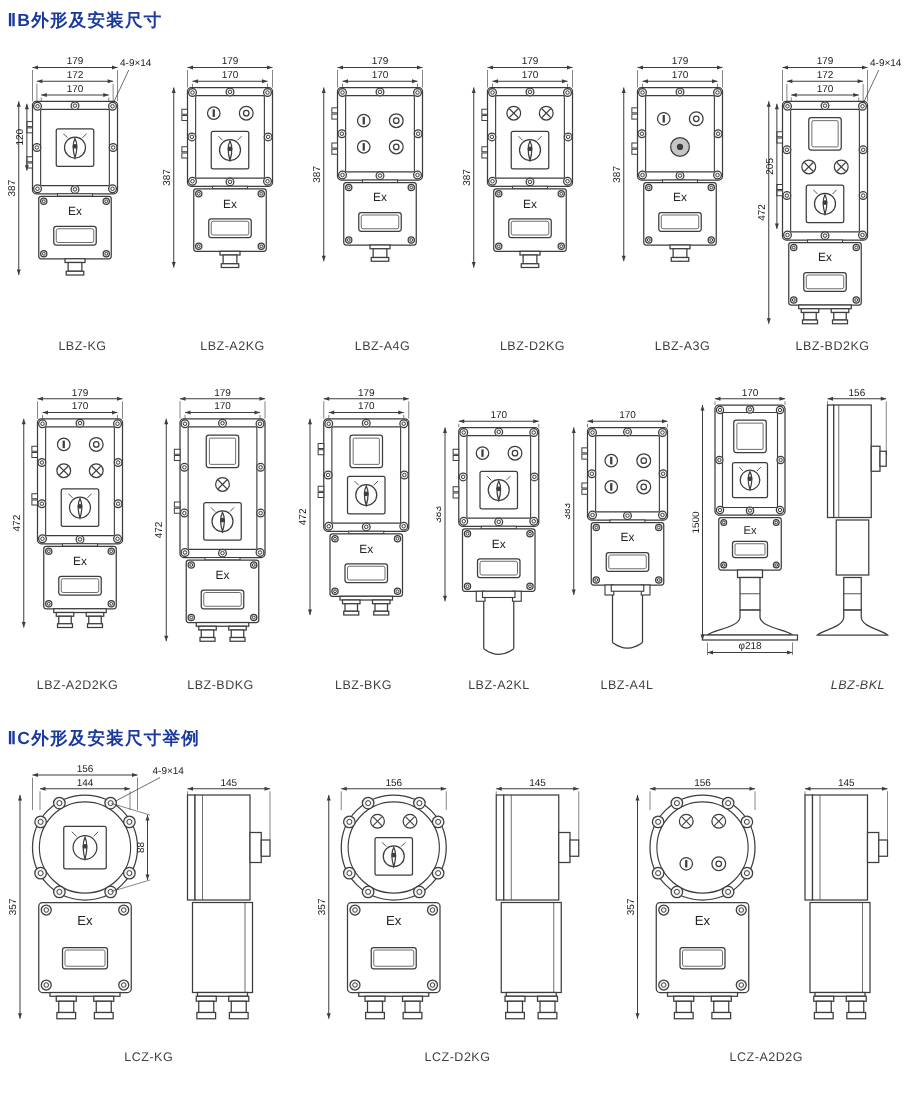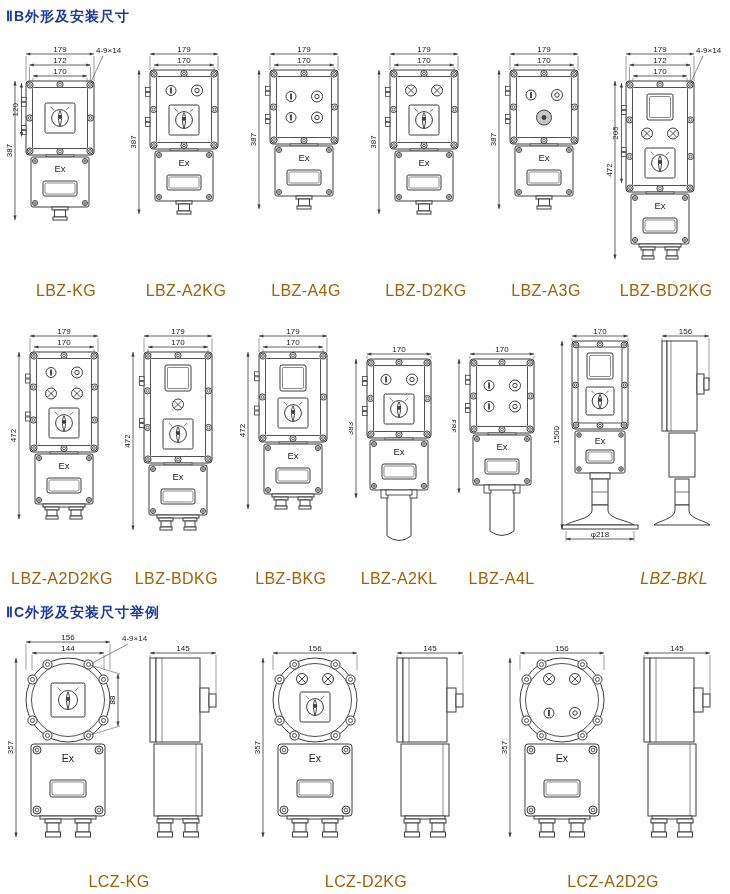--- a/index.html
+++ b/index.html
@@ -3,24 +3,24 @@
 <meta charset="utf-8">
 <style>
   html,body{margin:0;padding:0;background:#fff;}
   body{width:730px;height:894px;overflow:hidden;font-family:"Liberation Sans",sans-serif;}
   .page{padding:6px 2px 0 4px;}
   .sec-title{font-size:14px;font-weight:bold;letter-spacing:1px;margin:2px 0 0 2px;}
   .row{display:flex;justify-content:space-between;align-items:flex-end;padding:0 2px;}
   .row1{margin-top:14px;}
   .row2{margin-top:22px;}
   .row3{margin-top:6px;}
-  .sec2-title{margin-top:16px;}
+  .sec2-title{margin-top:28px;}
   .fig{display:flex;flex-direction:column;align-items:center;}
   .fig svg{display:block;}
-  .model{font-size:16px;color:#a16207;letter-spacing:.4px;margin-top:20px;white-space:nowrap;}
+  .model{font-size:10px;color:#404040;letter-spacing:.4px;margin-top:10px;white-space:nowrap;}
   .model.shift-right{align-self:flex-end;margin-right:18px;font-style:italic;}
   svg text{font-family:"Liberation Sans",sans-serif;fill:#222;}
 </style>
 </head>
 <body>
 
 <div class="page">
   <h2 class="sec-title" style="color: rgb(28, 58, 158);">ⅡB外形及安装尺寸</h2>
   <div class="row row1">
       <div class="fig">

